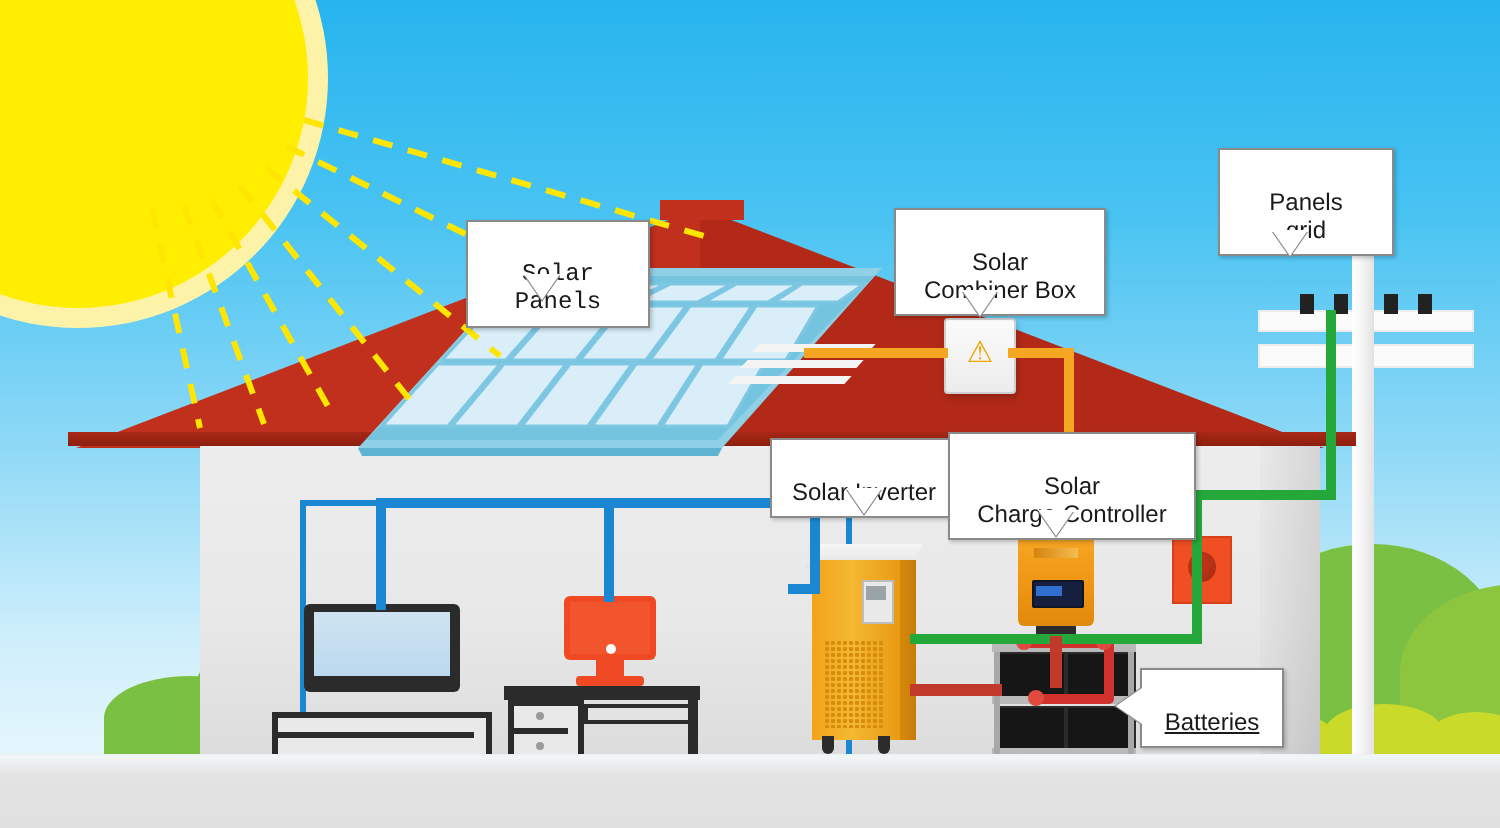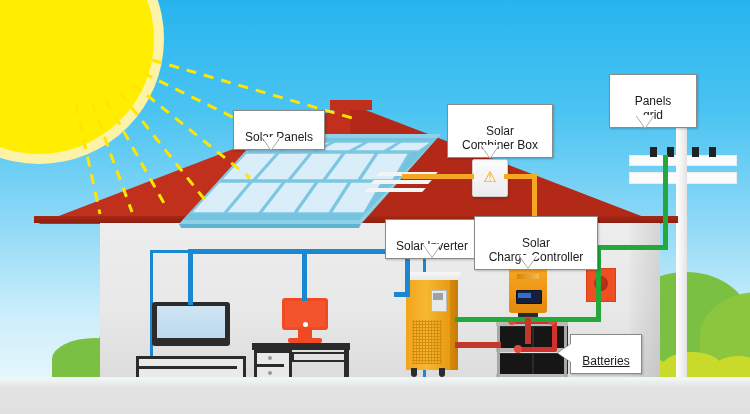--- a/index.html
+++ b/index.html
@@ -296,21 +296,21 @@
   <div class="abs" id="mon-base"></div>
   <div class="abs" id="desk-top"></div>
   <div class="abs" id="desk-drawers"></div>
   <div class="abs drawer-line" style="left:256px;top:364px;width:28px;height:3px;"></div>
   <div class="abs" style="left:268px;top:356px;width:4px;height:4px;border-radius:50%;background:#9a9a9a;"></div>
   <div class="abs" style="left:268px;top:371px;width:4px;height:4px;border-radius:50%;background:#9a9a9a;"></div>
   <div class="abs" id="desk-panel"></div>
   <div class="abs desk-leg" style="left:254px;top:380px;height:2px;"></div>
   <div class="abs desk-leg" style="left:344px;top:350px;height:30px;"></div>
 
-  <div class="callout" style="left:233px;top:110px;width:76px;">
+  <div class="callout" style="left:233px;top:110px;width:76px;font-family:Liberation Mono, monospace;">
     <span>Solar Panels</span>
   </div>
   <div class="tail tail-down" style="left:262px;top:137px;"></div>
 
   <div class="callout" style="left:447px;top:104px;width:90px;">
     <span>Solar
 Combiner Box</span>
   </div>
   <div class="tail tail-down" style="left:481px;top:145px;"></div>
 

